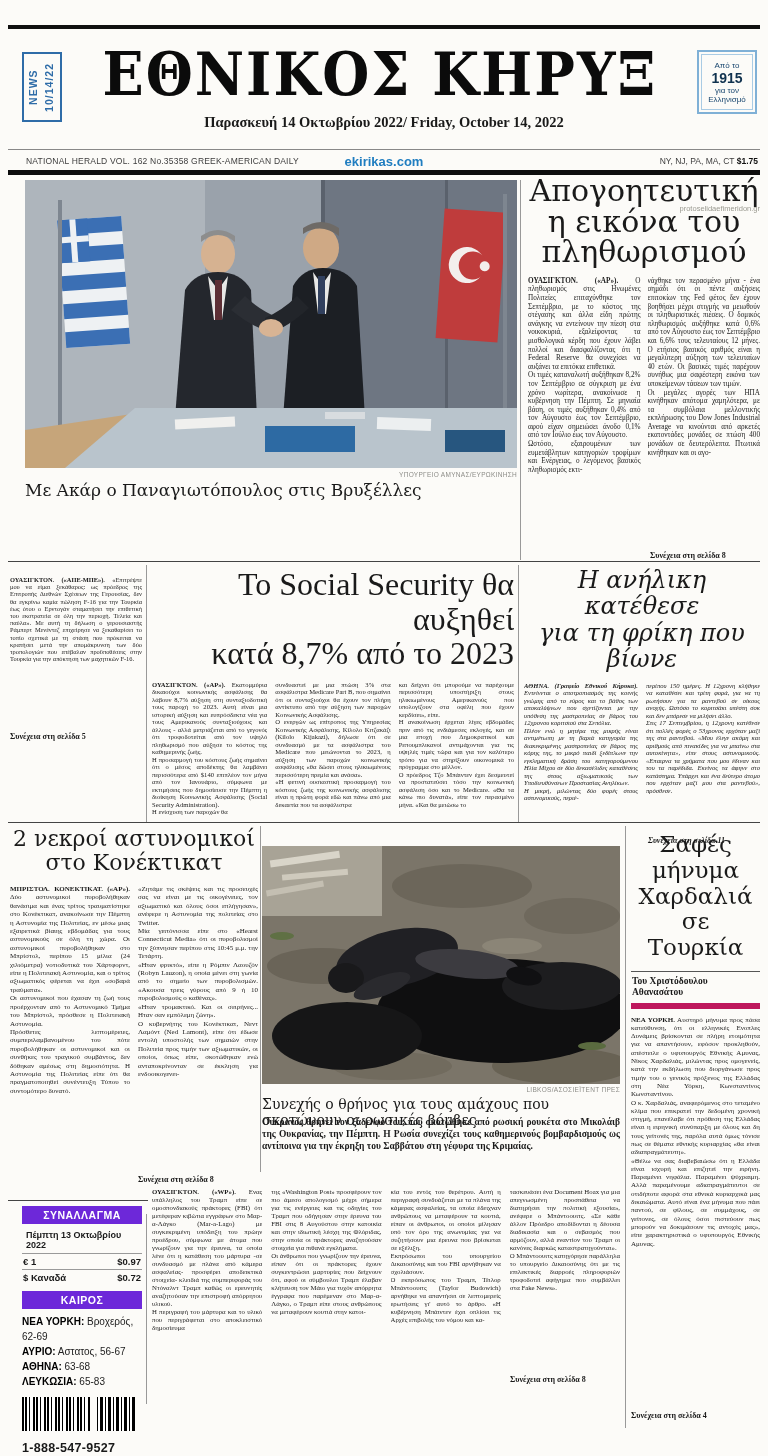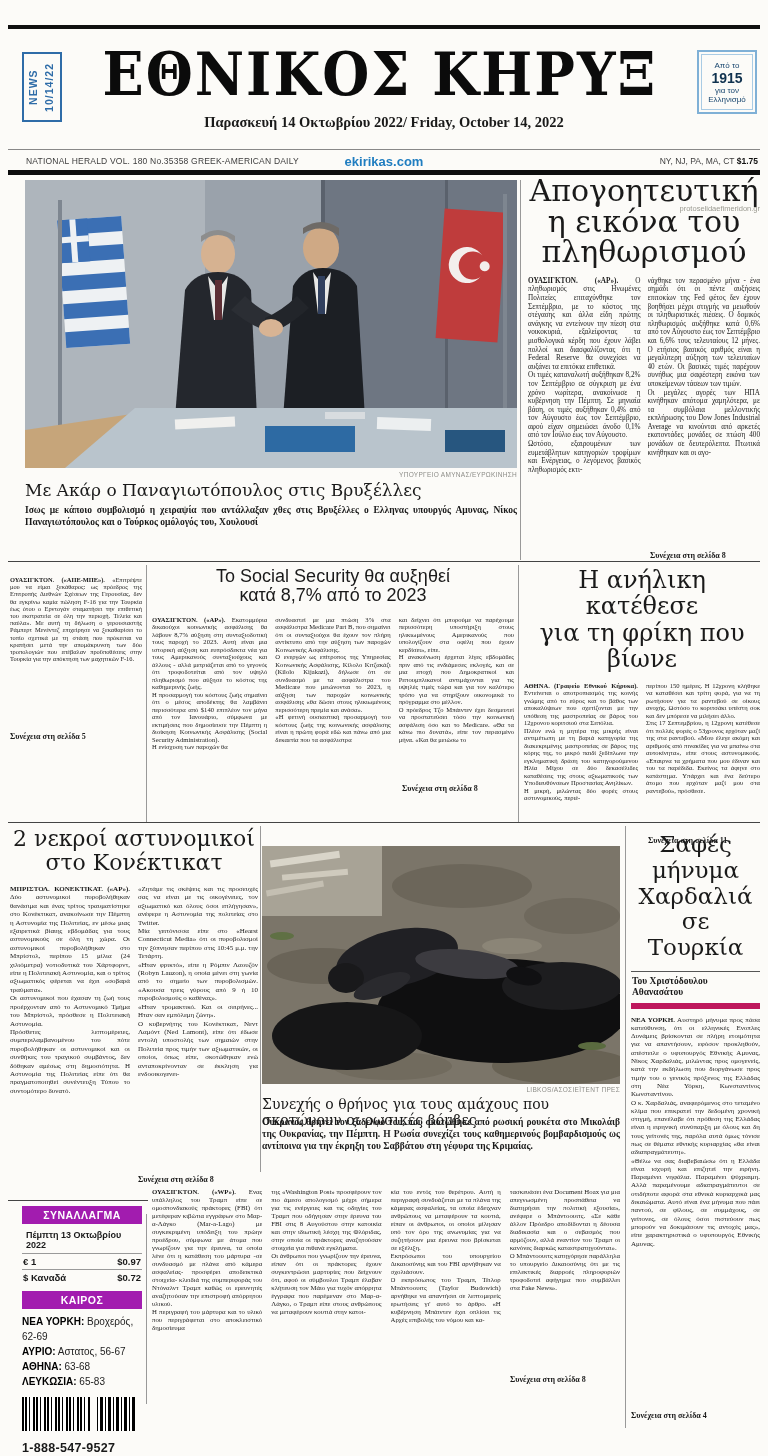--- a/index.html
+++ b/index.html
@@ -52,26 +52,26 @@
 
   #hrule-1 { left:8px; top:561px; width:752px; }
 
   
   #menendez { left:10px; top:567px; width:132px; height:253px; }
   #men-head { text-align:center; font-family:"DejaVu Serif",serif; font-size:19px; line-height:1.12; }
   #men-body { margin-top:9px; height:152px; font-size:6.4px; line-height:7.2px; }
   #men-cont { margin-top:4px; }
   #vrule-2 { left:146px; top:565px; height:257px; }
   #social { left:152px; top:567px; width:362px; height:253px; }
-  #soc-head { text-align:center; font-family:Liberation Sans, sans-serif; font-size:18px; line-height:1.08; }
+  #soc-head { text-align:right; font-family:Liberation Serif, serif; font-size:32px; line-height:1.08; }
   #soc-body { display:flex; gap:8px; margin-top:10px; height:166px; }
   #soc-body > div { flex:1; font-size:6.6px; line-height:7.5px; }
   #soc-cont { margin-left:250px; margin-top:2px; }
   #vrule-3 { left:518px; top:565px; height:257px; }
-  #minor { left:524px; top:567px; width:236px; height:253px; }
+  #minor { left:524px; top:567px; width:236px; height:253px;font-style:italic; }
   #min-head { text-align:center; font-family:"DejaVu Serif",serif; font-size:24px; line-height:1.1; }
   #min-body { display:flex; gap:8px; margin-top:9px; height:152px; }
   #min-body > div { flex:1; font-size:6.6px; line-height:7.5px; }
   #min-cont { margin-left:124px; margin-top:2px; }
 
   #hrule-2 { left:8px; top:822px; width:752px; }
 
   
   #connecticut { left:10px; top:827px; width:248px; }
   #conn-head { text-align:center; font-family:"DejaVu Serif",serif; font-size:22px; line-height:1.1; }
@@ -87,21 +87,21 @@
   #chardalias { left:631px; top:832px; width:129px; }
   #char-head { text-align:center; font-family:"DejaVu Serif",serif; font-size:23px; line-height:1.12; }
   #char-author { margin-top:10px; border-top:1px solid #555; border-bottom:6px solid #be185d; padding:4px 1px;
                  font-weight:bold; font-size:9.5px; line-height:1.2; }
   #char-body { margin-top:7px; height:392px; font-size:7px; line-height:8.3px; }
   #char-cont { margin-top:3px; }
 
   
   #side-rule { left:8px; top:1200px; width:140px; }
   #sidebar { left:22px; top:1206px; width:120px; font-family:"Liberation Sans",sans-serif; }
-  .side-hdr { background:#a21caf; color:#fff; text-align:center; font-weight:bold; font-size:10.5px; padding:3px 0; letter-spacing:.5px; }
+  .side-hdr { background:#6d28d9; color:#fff; text-align:center; font-weight:bold; font-size:10.5px; padding:3px 0; letter-spacing:.5px; }
   #ex-date { font-weight:bold; font-size:9px; margin:6px 4px 3px; text-align:left; }
   .ex-row { display:flex; justify-content:space-between; font-weight:bold; font-size:9.5px; border-top:1px solid #9a9a9a; padding:2px 1px; }
   #weather-hdr { margin-top:6px; }
   #weather-lines { margin-top:5px; font-size:10px; line-height:1.5; color:#222; }
   #weather-lines b { color:#000; }
   #barcode { margin-top:8px; height:34px; display:flex; gap:7px; align-items:stretch; }
   #barcode .bc1 { width:68px; background:repeating-linear-gradient(90deg,#000 0 2px,#fff 2px 3px,#000 3px 5px,#fff 5px 7px,#000 7px 8px,#fff 8px 11px); }
   #barcode .bc2 { width:38px; background:repeating-linear-gradient(90deg,#000 0 1px,#fff 1px 3px,#000 3px 6px,#fff 6px 8px); }
   #phones { margin-top:9px; font-weight:bold; font-size:12.5px; line-height:1.3; letter-spacing:.3px; }
   #info-label { margin-top:7px; font-size:7.5px; }
@@ -129,21 +129,21 @@
   <div class="abs" id="since-box">
     <div class="inner">
       <span class="s1">Από το</span>
       <span class="s2">1915</span>
       <span class="s3 pre">για τον
 Ελληνισμό</span>
     </div>
   </div>
   <div class="abs" id="info-rule"></div>
   <div class="abs" id="info-row">
-    <span id="info-left">NATIONAL HERALD VOL. 180 No.35358  GREEK-AMERICAN DAILY</span>
+    <span id="info-left">NATIONAL HERALD VOL. 162 No.35358  GREEK-AMERICAN DAILY</span>
     <span id="site">ekirikas.com</span>
     <span id="info-right"><span>NY, NJ, PA, MA, CT </span><b>$1.75</b></span>
   </div>
   <div class="abs" id="thick-bar"></div>
 
   <div class="abs" id="lead-photo">
     <svg width="492" height="288" viewBox="0 0 492 288">
       <rect width="492" height="288" fill="#9aa2ab"></rect>
       <rect x="0" y="0" width="180" height="288" fill="#aeb5bc"></rect>
       <rect x="300" y="0" width="192" height="288" fill="#6e7682"></rect>
@@ -193,21 +193,20 @@
       <rect x="150" y="238" width="60" height="10" transform="rotate(-3 180 243)" fill="#f0f0ee"></rect>
       <rect x="240" y="246" width="90" height="26" fill="#2d6aa3"></rect>
       <rect x="352" y="238" width="54" height="12" transform="rotate(2 379 244)" fill="#eceff0"></rect>
       <rect x="420" y="250" width="60" height="22" fill="#27567f"></rect>
       <rect x="300" y="232" width="40" height="7" fill="#d8dcdf"></rect>
     </svg>
   </div>
   <div class="abs credit" id="lead-credit">ΥΠΟΥΡΓΕΙΟ ΑΜΥΝΑΣ/ΕΥΡΩΚΙΝΗΣΗ</div>
   <div class="abs" id="lead-cap-title">Με Ακάρ ο Παναγιωτόπουλος στις Βρυξέλλες</div>
   <div class="abs" id="lead-cap-cols">
-    <div class="jus">Ισως με κάποιο συμβολισμό η χειραψία που αντάλλαξαν χθες στις Βρυξέλλες ο Ελληνας υπουργός Αμυνας, Νίκος Παναγιωτόπουλος και ο Τούρκος ομόλογός του, Χουλουσί</div>
   </div>
   <div class="abs vrule" id="vrule-1"></div>
 
   <div class="abs" id="inflation">
     <div id="inf-head" class="pre">Απογοητευτική
 η εικόνα του
 πληθωρισμού</div>
     <div id="inf-watermark">protoselidaefimeridon.gr</div>
     <div id="inf-body">
       <div class="jus pre"><b class="dl">ΟΥΑΣΙΓΚΤΟΝ. («ΑΡ»).</b> <span>Ο πληθωρισμός στις Ηνωμένες Πολιτείες επιταχύνθηκε τον Σεπτέμβριο, με το κόστος της στέγασης και άλλα είδη πρώτης ανάγκης να εντείνουν την πίεση στα νοικοκυριά, εξαλείφοντας τα μισθολογικά κέρδη που έχουν λάβει πολλοί και διασφαλίζοντας ότι η Federal Reserve θα συνεχίσει να αυξάνει τα επιτόκια επιθετικά.

